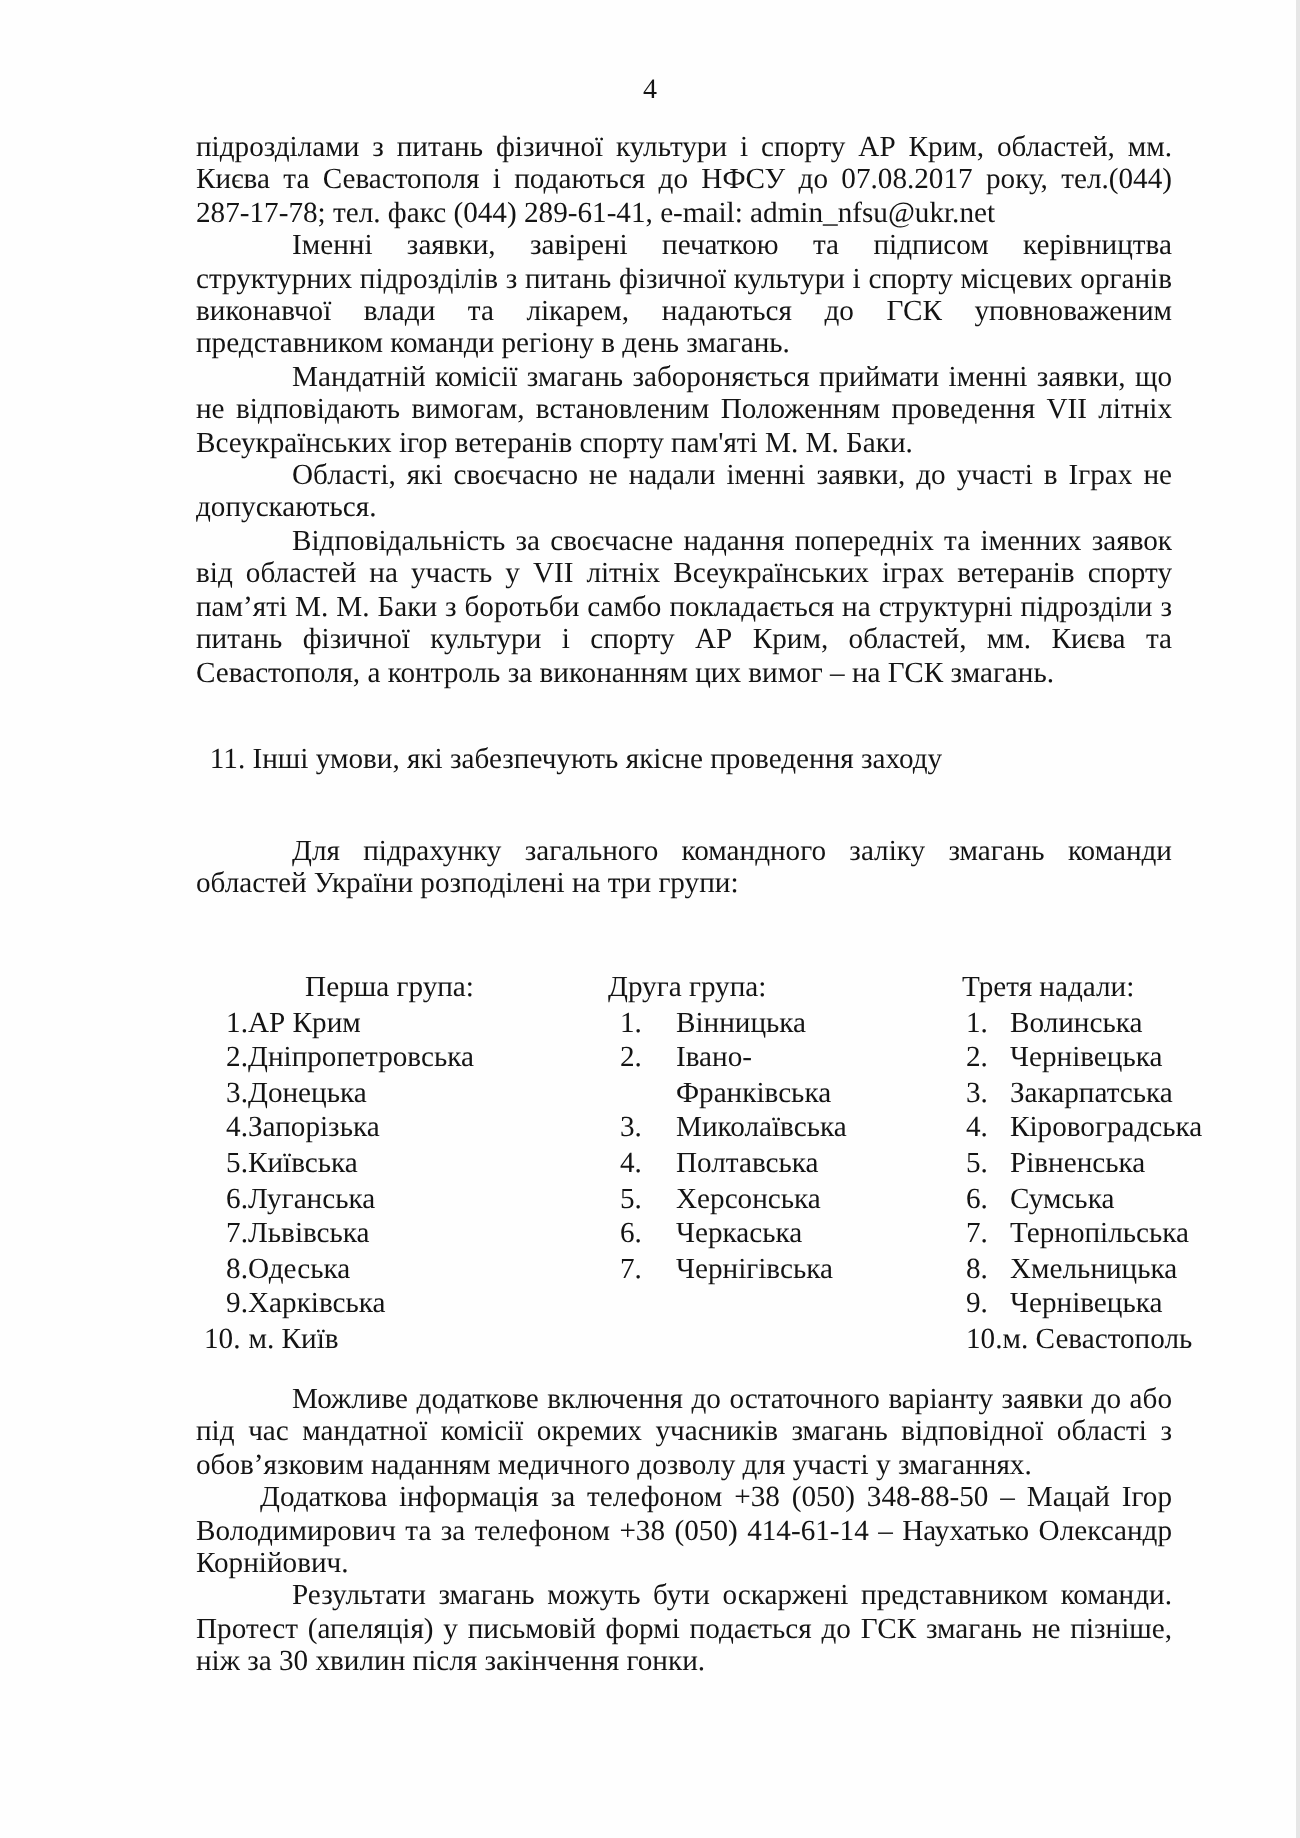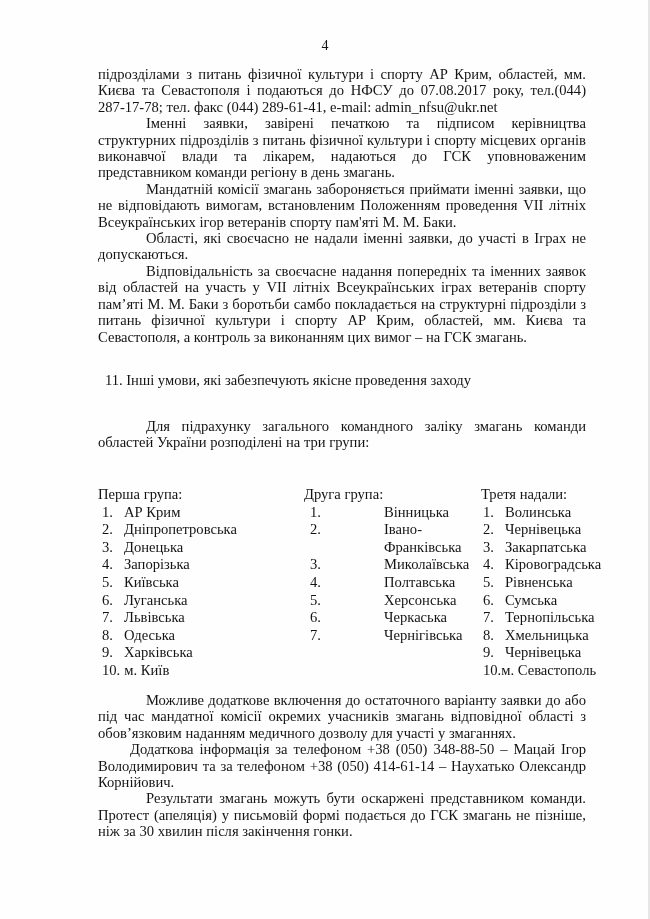--- a/index.html
+++ b/index.html
@@ -11,29 +11,29 @@
     color: #141414;
     font-size: 14.6px;
   }
   .pagenum { position: absolute; top: 38px; left: 0; width: 650px; text-align: center; font-size: 14px; }
   .block { position: absolute; left: 98px; width: 488px; line-height: 16.4px; text-align: justify; }
   .p { margin: 0; text-indent: 48px; }
   .p.noindent { text-indent: 0; }
   .heading { position: absolute; left: 0; width: 576px; text-align: center; top: 372px; }
   .groups { position: absolute; top: 486px; left: 98px; width: 540px; height: 190px; }
   .col { position: absolute; top: 0; line-height: 17.6px; }
-  .col1 { left: 0; }
+  .col1 { left: 0; text-align: right; }
   .col2 { left: 206px; }
   .col3 { left: 383px; }
   .col .title { margin: 0; }
   .col ol { list-style: none; margin: 0; padding: 0; }
   .col li { display: flex; }
   .col1 .num { width: 22px; padding-left: 4px; }
   .col2 .num { width: 28px; padding-left: 6px; }
-  .col2 .txt { width: 90px; margin-left: 46px; }
+  .col2 .txt { width: 90px; }
   .col3 .num { width: 22px; padding-left: 2px; }
   .col3 li.wide .num { width: auto; }
   .edge { position: absolute; right: 0; top: 0; width: 2px; height: 919px; background: #e6e6e6; }
 </style>
 </head>
 <body>
 
 <div class="page">
   <div class="edge"></div>
 

